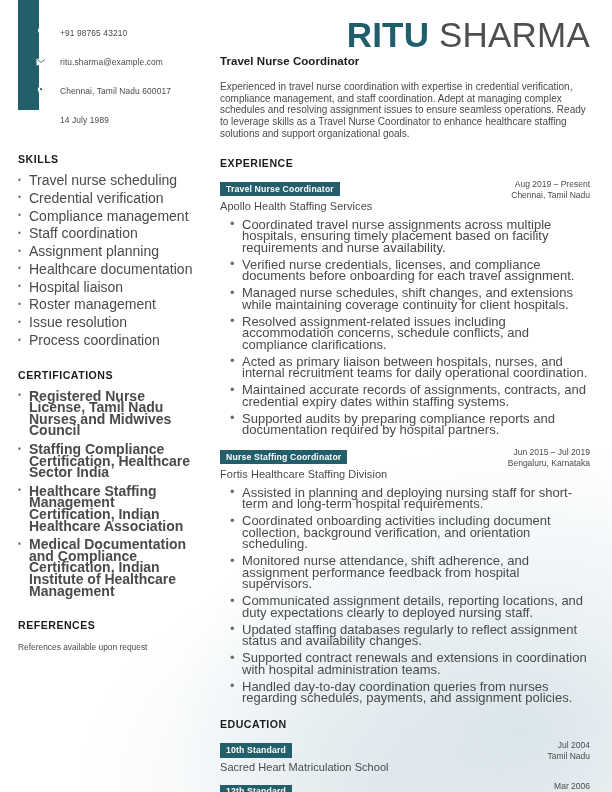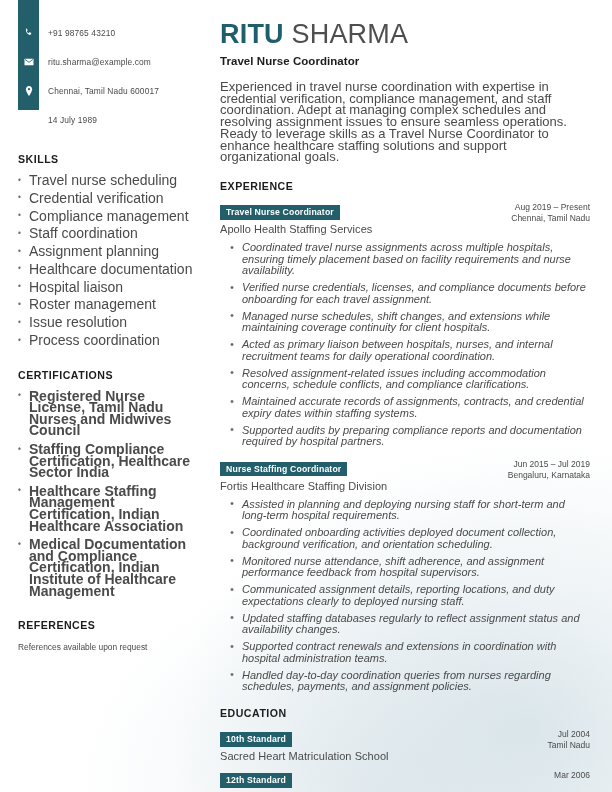--- a/index.html
+++ b/index.html
@@ -51,20 +51,21 @@
     width: 21px;
     height: 110px;
     background: #235f6b;
   }
 
   .contact-list {
     position: relative;
     padding-top: 21px;
     padding-left: 0;
     list-style: none;
+    margin-left: 12px;
   }
 
   .contact-row {
     display: flex;
     align-items: center;
     height: 23px;
     margin-bottom: 6px;
   }
 
   .contact-icon {
@@ -123,44 +124,45 @@
   }
 
   
   .right-col {
     flex: 1 1 auto;
     padding: 18px 22px 0 12px;
     position: relative;
   }
 
   .name-line {
-    font-size: 27px;
+    font-size: 35px;
     line-height: 33px;
     letter-spacing: 0.2px;
     margin-bottom: 4px;
+    text-align: right;
   }
   .name-first {
     font-weight: bold;
     color: #1f5f6b;
   }
   .name-last {
     font-weight: normal;
     color: #4e4e4e;
   }
 
   .job-headline {
     font-size: 11.5px;
     font-weight: bold;
     color: #1c1c1c;
     margin-bottom: 14px;
     letter-spacing: 0.05px;
   }
 
   .summary {
-    font-size: 13px;
+    font-size: 10px;
     line-height: 11.7px;
     color: #4a4a4a;
     margin-bottom: 17px;
     max-width: 370px;
   }
 
   .sec-head-right {
     font-size: 10.6px;
     font-weight: bold;
     letter-spacing: 0.5px;
@@ -209,26 +211,25 @@
     white-space: nowrap;
   }
 
   .duties {
     list-style: none;
     margin: 7px 0 0 10px;
   }
   .duties li {
     position: relative;
     padding-left: 12px;
-    font-size: 11px;
+    font-size: 13px;
     line-height: 11.5px;
     color: #4a4a4a;
     margin-bottom: 5.5px;
     max-width: 368px;
-    font-style: italic;
   }
   .duties li::before {
     content: "•";
     position: absolute;
     left: 0;
     top: -0.5px;
     color: #6d6d6d;
   }
 
   .edu-section { margin-top: 14px; }
@@ -338,41 +339,41 @@
         </div>
         <div class="entry-right">
           <div class="date-line">Aug 2019 – Present</div>
           <div class="loc-line">Chennai, Tamil Nadu</div>
         </div>
       </div>
       <ul class="duties">
         <li>Coordinated travel nurse assignments across multiple hospitals, ensuring timely placement based on facility requirements and nurse availability.</li>
         <li>Verified nurse credentials, licenses, and compliance documents before onboarding for each travel assignment.</li>
         <li>Managed nurse schedules, shift changes, and extensions while maintaining coverage continuity for client hospitals.</li>
+        <li>Resolved assignment-related issues including accommodation concerns, schedule conflicts, and compliance clarifications.</li>
         <li>Acted as primary liaison between hospitals, nurses, and internal recruitment teams for daily operational coordination.</li>
-        <li>Resolved assignment-related issues including accommodation concerns, schedule conflicts, and compliance clarifications.</li>
         <li>Maintained accurate records of assignments, contracts, and credential expiry dates within staffing systems.</li>
         <li>Supported audits by preparing compliance reports and documentation required by hospital partners.</li>
       </ul>
     </section>
 
     <section class="entry">
       <div class="entry-top">
         <div class="entry-left">
           <span class="role-badge">Nurse Staffing Coordinator</span>
           <div class="org">Fortis Healthcare Staffing Division</div>
         </div>
         <div class="entry-right">
           <div class="date-line">Jun 2015 – Jul 2019</div>
           <div class="loc-line">Bengaluru, Karnataka</div>
         </div>
       </div>
       <ul class="duties">
         <li>Assisted in planning and deploying nursing staff for short-term and long-term hospital requirements.</li>
-        <li>Coordinated onboarding activities deployed document collection, background verification, and orientation scheduling.</li>
+        <li>Coordinated onboarding activities including document collection, background verification, and orientation scheduling.</li>
         <li>Monitored nurse attendance, shift adherence, and assignment performance feedback from hospital supervisors.</li>
         <li>Communicated assignment details, reporting locations, and duty expectations clearly to deployed nursing staff.</li>
         <li>Updated staffing databases regularly to reflect assignment status and availability changes.</li>
         <li>Supported contract renewals and extensions in coordination with hospital administration teams.</li>
         <li>Handled day-to-day coordination queries from nurses regarding schedules, payments, and assignment policies.</li>
       </ul>
     </section>
 
     <section class="edu-section">
       <h2 class="sec-head-right">EDUCATION</h2>

